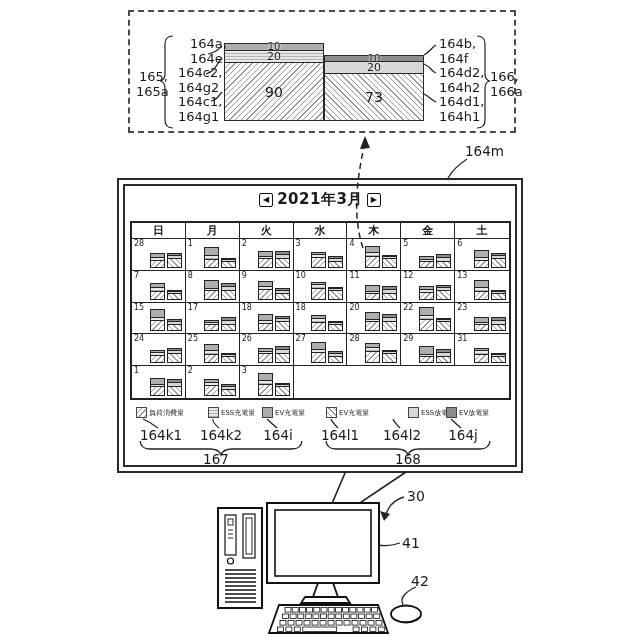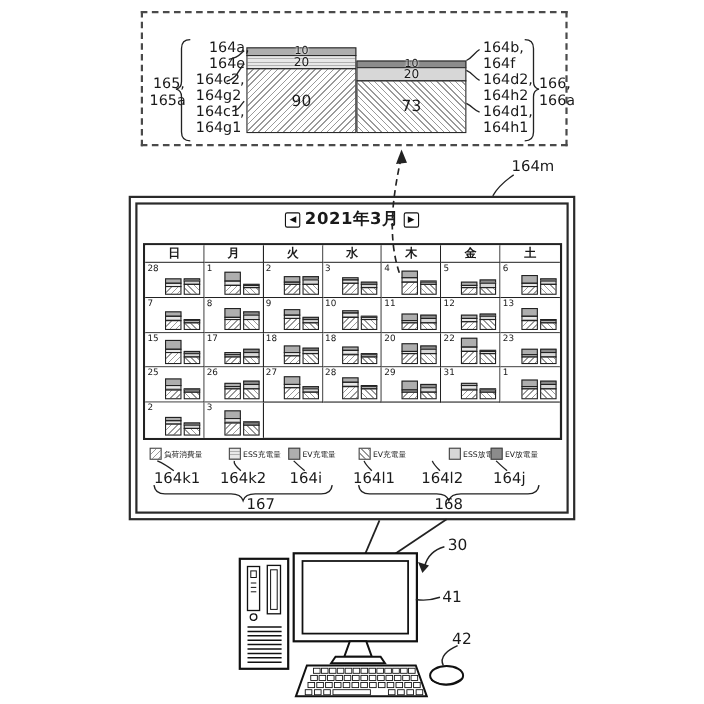--- a/index.html
+++ b/index.html
@@ -438,20 +438,35 @@
           <div class="mseg p-load" style="height: 7px;"></div>
         </div>
         <div class="mbar">
           <div class="mseg p-evd" style="height: 4px;"></div>
           <div class="mseg p-essd" style="height: 5px;"></div>
           <div class="mseg p-pv" style="height: 7px;"></div>
         </div>
       </div>
     </div>
     <div class="cal-c cal-d">
+      <span class="dnum">24</span>
+      <div class="mini">
+        <div class="mbar">
+          <div class="mseg p-evc" style="height: 3px;"></div>
+          <div class="mseg p-essc" style="height: 4px;"></div>
+          <div class="mseg p-load" style="height: 8px;"></div>
+        </div>
+        <div class="mbar">
+          <div class="mseg p-evd" style="height: 3px;"></div>
+          <div class="mseg p-essd" style="height: 4px;"></div>
+          <div class="mseg p-pv" style="height: 10px;"></div>
+        </div>
+      </div>
+    </div>
+    <div class="cal-c cal-d">
       <span class="dnum">25</span>
       <div class="mini">
         <div class="mbar">
           <div class="mseg p-evc" style="height: 7px;"></div>
           <div class="mseg p-essc" style="height: 5px;"></div>
           <div class="mseg p-load" style="height: 9px;"></div>
         </div>
         <div class="mbar">
           <div class="mseg p-evd" style="height: 2px;"></div>
           <div class="mseg p-essd" style="height: 3px;"></div>
@@ -605,21 +620,21 @@
     <span class="lg-sw p-evd"></span>
     <span class="lg-lab">EV放電量</span>
   </div>
 
 <span class="lg-ref" style="left:161px">164k1</span>
 <span class="lg-ref" style="left:221px">164k2</span>
 <span class="lg-ref" style="left:278px">164i</span>
 <span class="lg-ref" style="left:340px">164l1</span>
 <span class="lg-ref" style="left:402px">164l2</span>
 <span class="lg-ref" style="left:463px">164j</span>
-<span class="grp-num" style="left:237px">167</span>
+<span class="grp-num" style="left:216px">167</span>
 <span class="grp-num" style="left:408px">168</span>
 
 <span class="hw-ref" style="left:407px;top:488px">30</span>
 <span class="hw-ref" style="left:402px;top:535px">41</span>
 <span class="hw-ref" style="left:411px;top:573px">42</span>
 
 <svg id="svg-overlay" width="640" height="640" viewBox="0 0 640 640">
   <g stroke="#222" fill="none" stroke-width="1.2">
     <path d="M208,54 C218,52 218,49 222,46"></path>
     <path d="M206,74 C217,70 216,64 222,58"></path>

